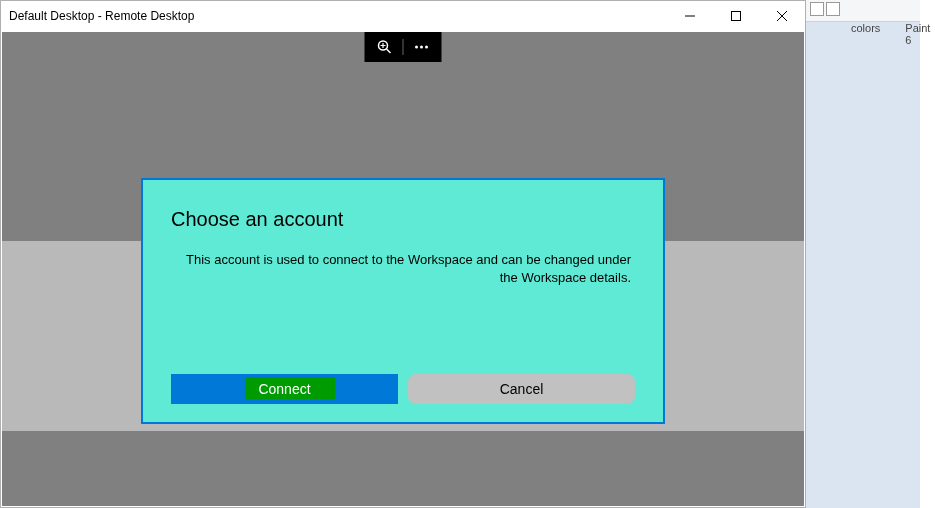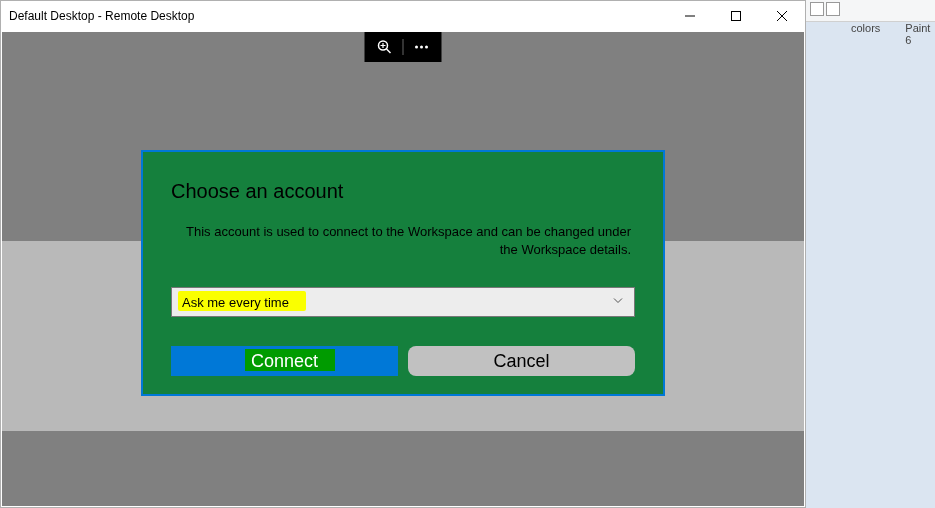--- a/index.html
+++ b/index.html
@@ -7,53 +7,53 @@
 
     
     .window { position: absolute; left: 0; top: 0; width: 806px; height: 508px; background: #fff; border: 1px solid #b0b0b0; }
     .titlebar { height: 30px; display: flex; align-items: center; justify-content: space-between; padding-left: 8px; background: #fff; }
     .titlebar .title { font-size: 12px; color: #000; }
     .win-controls { display: flex; height: 100%; }
     .win-controls .ctrl { width: 46px; height: 30px; display: flex; align-items: center; justify-content: center; cursor: pointer; }
     .win-controls .ctrl svg { width: 10px; height: 10px; }
 
     
-    .rightstrip { position: absolute; left: 806px; top: 0; width: 129px; height: 508px; background: #dbe5f1; }
+    .rightstrip { position: absolute; left: 806px; top: 0; width: 114px; height: 508px; background: #dbe5f1; }
     .ribbon-top { background: #f5f6f7; height: 22px; border-bottom: 1px solid #d0d0d0; display: flex; }
     .swatch-grp { display: flex; gap: 2px; padding: 2px 4px; }
     .swatch { width: 14px; height: 14px; border: 1px solid #999; background: #fff; }
     .ribbon-labels { display: flex; gap: 25px; font-size: 11px; color: #444; padding-left: 45px; }
 
     
     .viewport { position: absolute; left: 1px; top: 31px; right: 1px; bottom: 1px; background: #808080; }
     .viewport .band { position: absolute; left: 0; right: 0; top: 209px; height: 190px; background: #b9b9b9; }
 
     
     .float-toolbar { position: absolute; top: 0; left: 50%; transform: translateX(-50%); background: #000; height: 30px; display: flex; align-items: center; padding: 0 12px; gap: 10px; }
     .float-toolbar .sep { width: 1px; height: 16px; background: #666; }
     .float-toolbar .tb-item { color: #fff; display: flex; align-items: center; cursor: pointer; }
     .float-toolbar svg { width: 16px; height: 16px; }
 
     
-    .dialog { position: absolute; left: 139px; top: 118px; width: 524px; height: 246px; background: #15803d; border: 2px solid #0078d7; }
+    .dialog { position: absolute; left: 139px; top: 146px; width: 524px; height: 246px; background: #5eead4; border: 2px solid #0078d7; }
     .dialog-inner { padding: 28px 28px 0 28px; }
     .dlg-title { font-size: 20px; font-weight: 400; color: #000; margin-bottom: 20px; }
     .dlg-desc { font-size: 13px; color: #000; line-height: 1.4; margin-bottom: 28px; max-width: 460px; text-align: right; }
     .ua-row { display: flex; justify-content: space-between; align-items: center; margin-bottom: 10px; }
     .ua-label { font-size: 13px; color: #000; }
     .plus { font-size: 20px; font-weight: 300; line-height: 1; cursor: pointer; padding: 2px 4px; }
     .select-row { position: relative; border: 1px solid #777; height: 30px; display: flex; align-items: center; padding: 0 10px; background: #ededed; cursor: pointer; }
     .select-text { font-size: 13px; color: #000; }
     .select-hl { position: absolute; left: 6px; top: 3px; width: 128px; height: 20px; background: #faff00; z-index: 0; border-radius: 2px; }
     .select-text { position: relative; z-index: 1; }
     .chev { position: absolute; right: 10px; top: 50%; transform: translateY(-50%); }
     .chev svg { width: 12px; height: 12px; }
 
     .dlg-buttons { position: absolute; left: 28px; right: 28px; bottom: 18px; display: flex; gap: 10px; }
-    .btn { flex: 1; height: 30px; display: flex; align-items: center; justify-content: center; font-size: 18px; cursor: pointer; border: none; }
+    .btn { flex: 1; height: 30px; display: flex; align-items: center; justify-content: center; font-size: 14px; cursor: pointer; border: none; }
     .btn-primary { background: #0078d7; color: #fff; position: relative; }
     .btn-primary .hl { position: absolute; left: 74px; top: 3px; width: 90px; height: 22px; background: #009b00; z-index: 0; }
     .btn-primary span { position: relative; z-index: 1; }
     .btn-secondary { background: #c1c1c1; color: #000; border-radius: 8px; }
   </style>
 </head>
 <body>
 
 <div class="rightstrip">
   <div class="ribbon-top">
@@ -112,29 +112,20 @@
         </svg>
       </div>
     </div>
 
     <div class="dialog">
       <div class="dialog-inner">
         <div class="dlg-title">Choose an account</div>
         <div class="dlg-desc">This account is used to connect to the Workspace and can be changed under the Workspace details.</div>
 
 
-        <div class="select-row">
-          <div class="select-hl"></div>
-          <div class="select-text">Ask me every time</div>
-          <div class="chev">
-            <svg viewBox="0 0 12 12">
-                <polyline points="2,4 6,8 10,4" fill="none" stroke="#555" stroke-width="1"></polyline>
-              </svg>
-          </div>
-        </div>
       </div>
 
       <div class="dlg-buttons">
         <button class="btn btn-primary">
           <div class="hl"></div>
           <span>Connect</span>
         </button>
         <button class="btn btn-secondary">
           <span>Cancel</span>
         </button>

